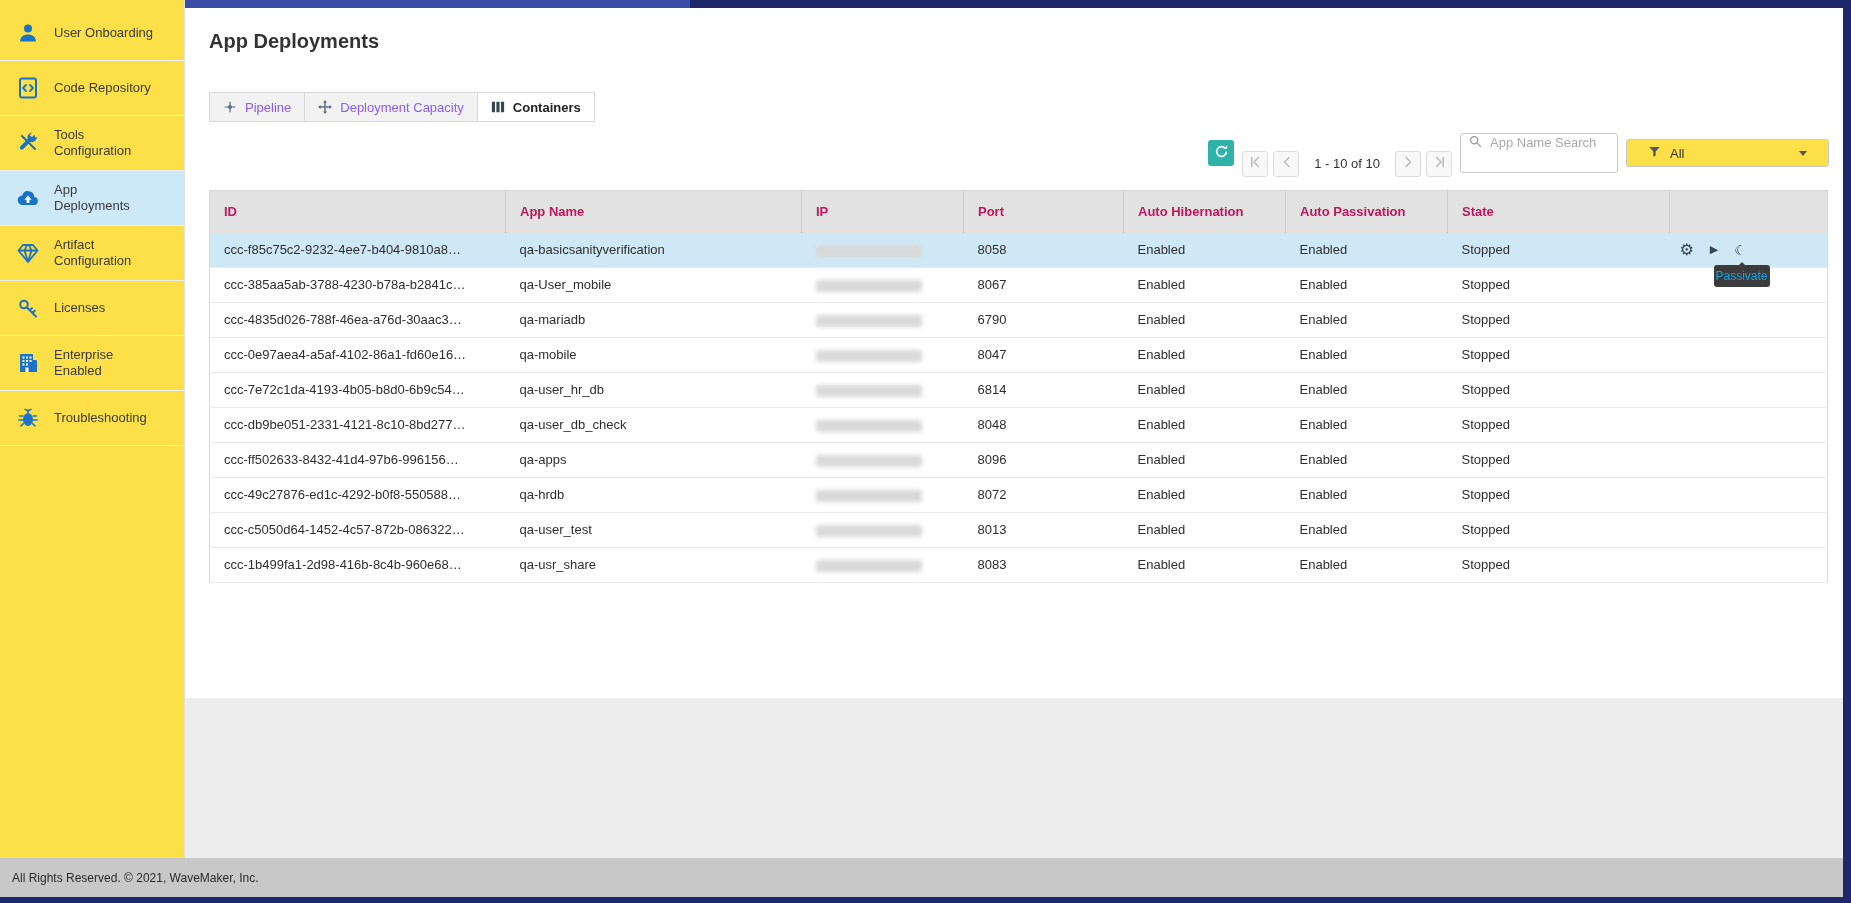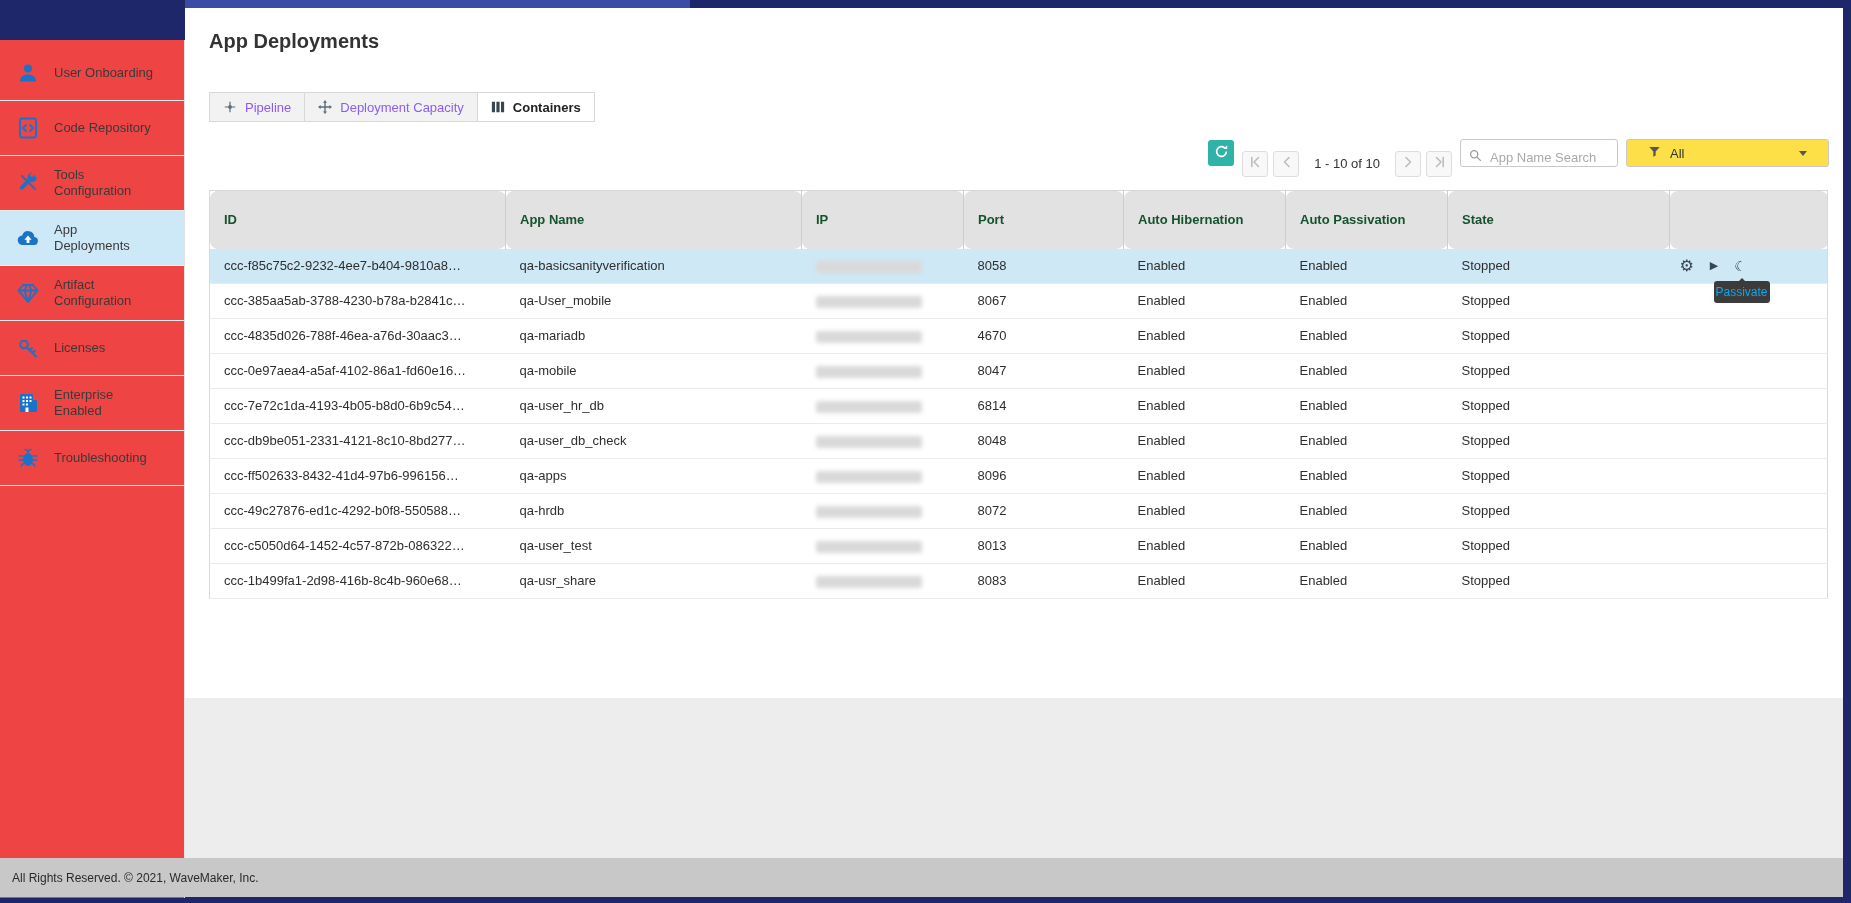--- a/index.html
+++ b/index.html
@@ -8,22 +8,22 @@
   body {
     width:1851px; height:903px; position:relative; overflow:hidden;
     background:#1e2769;
     font-family:"Liberation Sans","DejaVu Sans",sans-serif;
   }
   
   .topbar { position:absolute; left:185px; top:0; right:0; height:8px; background:#1e2769; }
   .topbar-accent { position:absolute; left:0; top:0; width:505px; height:8px; background:#3c4ba5; }
 
   
-  .sidebar { position:absolute; left:0; top:0; width:185px; height:858px; background:#ef4444;
-             border-right:1px solid #e2e2e2; padding-top:6px;margin-top:40px; }
+  .sidebar { position:absolute; left:0; top:0; width:185px; height:858px; background:#fde047;
+             border-right:1px solid #e2e2e2; padding-top:6px; }
   .side-item { display:flex; align-items:center; gap:13px; padding:0 6px 0 15px; height:55px;
                border-bottom:1px solid #ededed; cursor:pointer; }
   .side-item.active { background:#cde9f7; }
   .side-icon { width:26px; height:26px; flex:0 0 26px; display:flex; align-items:center; justify-content:center; }
   .side-icon svg { width:24px; height:24px; display:block; }
   .side-label { font-size:13px; color:#3a3a3a; line-height:16px; width:102px; }
 
   
   .main { position:absolute; left:185px; top:8px; width:1658px; height:850px; background:#fff; }
   .main-lower { position:absolute; left:0; top:690px; width:100%; height:160px; background:#ededed; }
@@ -38,34 +38,34 @@
   .tab-icon svg { width:14px; height:14px; display:block; }
 
   
   .toolbar { position:absolute; top:131px; right:14px; height:28px; display:flex; align-items:center; gap:8px; }
   .btn-refresh { width:26px; height:26px; background:#2fb3a9; border:none; border-radius:3px;
                  display:flex; align-items:center; justify-content:center; cursor:pointer; }
   .pager { display:flex; align-items:center; gap:5px;margin-top:21px; }
   .pg-btn { width:26px; height:26px; background:#f8f8f8; border:1px solid #ddd; border-radius:3px;
             display:flex; align-items:center; justify-content:center; cursor:pointer; padding:0; }
   .pg-label { font-size:13px; color:#333; margin:0 10px; white-space:nowrap; }
-  .search-box { display:flex; align-items:flex-end; gap:6px; width:158px; height:28px;
+  .search-box { display:flex; align-items:flex-start; gap:6px; width:158px; height:40px;
                 border:1px solid #c9c9c9; border-radius:3px; background:#fff; padding:0 8px; }
   .search-box input { border:none; outline:none; flex:1; min-width:0; font-size:13px; color:#333; font-family:inherit; background:transparent; }
   .search-box input::placeholder { color:#a9a9a9; }
   .filter { display:flex; align-items:center; gap:9px; width:203px; height:28px;
             border:1px solid #c9c9c9; border-radius:3px; background:#fde047; padding:0 21px; cursor:pointer; }
   .filter-label { flex:1; font-size:13px; color:#333; }
   .caret { width:0; height:0; border-left:4px solid transparent; border-right:4px solid transparent; border-top:5px solid #555; }
 
   
   .data-table { position:absolute; left:24px; top:182px; width:1618px; border-collapse:collapse;
                 table-layout:fixed; font-size:13px; border:1px solid #d8d8d8; background:#fff; }
-  .data-table th { height:58px; background:#e2e2e2; text-align:left; padding:0 14px; font-size:13px;
-                   font-weight:700; color:#14532d; border-right:1px solid #cdcdcd; white-space:nowrap; overflow:hidden;border-radius:8px; }
+  .data-table th { height:42px; background:#e2e2e2; text-align:left; padding:0 14px; font-size:13px;
+                   font-weight:700; color:#be185d; border-right:1px solid #cdcdcd; white-space:nowrap; overflow:hidden; }
   .data-table th:last-child { border-right:none; }
   .data-table td { height:34px; padding:0 14px; border-bottom:1px solid #eaeaea; color:#2e2e2e;
                    white-space:nowrap; overflow:hidden; }
   tr.selected td { background:#cfe8f6; }
   td.cell-actions { padding:0; overflow:visible; }
   .actions { display:flex; align-items:center; gap:16px; padding-left:10px; height:34px; position:relative; }
   .action { color:#37474f; cursor:pointer; line-height:1; font-size:14px; }
   .action.gear-icon { font-size:16px; }
   .action.play-icon { font-size:11px; }
   .action.moon-icon { font-size:14px; }
@@ -321,21 +321,21 @@
     <td>Stopped</td>
     <td class="cell-actions">
             <div class="actions"></div>
           </td>
   </tr>
 
   <tr>
     <td>ccc-4835d026-788f-46ea-a76d-30aac3…</td>
     <td>qa-mariadb</td>
     <td><span class="ip-blur"></span></td>
-    <td>4670</td>
+    <td>6790</td>
     <td>Enabled</td>
     <td>Enabled</td>
     <td>Stopped</td>
     <td class="cell-actions">
             <div class="actions"></div>
           </td>
   </tr>
 
   <tr>
     <td>ccc-0e97aea4-a5af-4102-86a1-fd60e16…</td>

